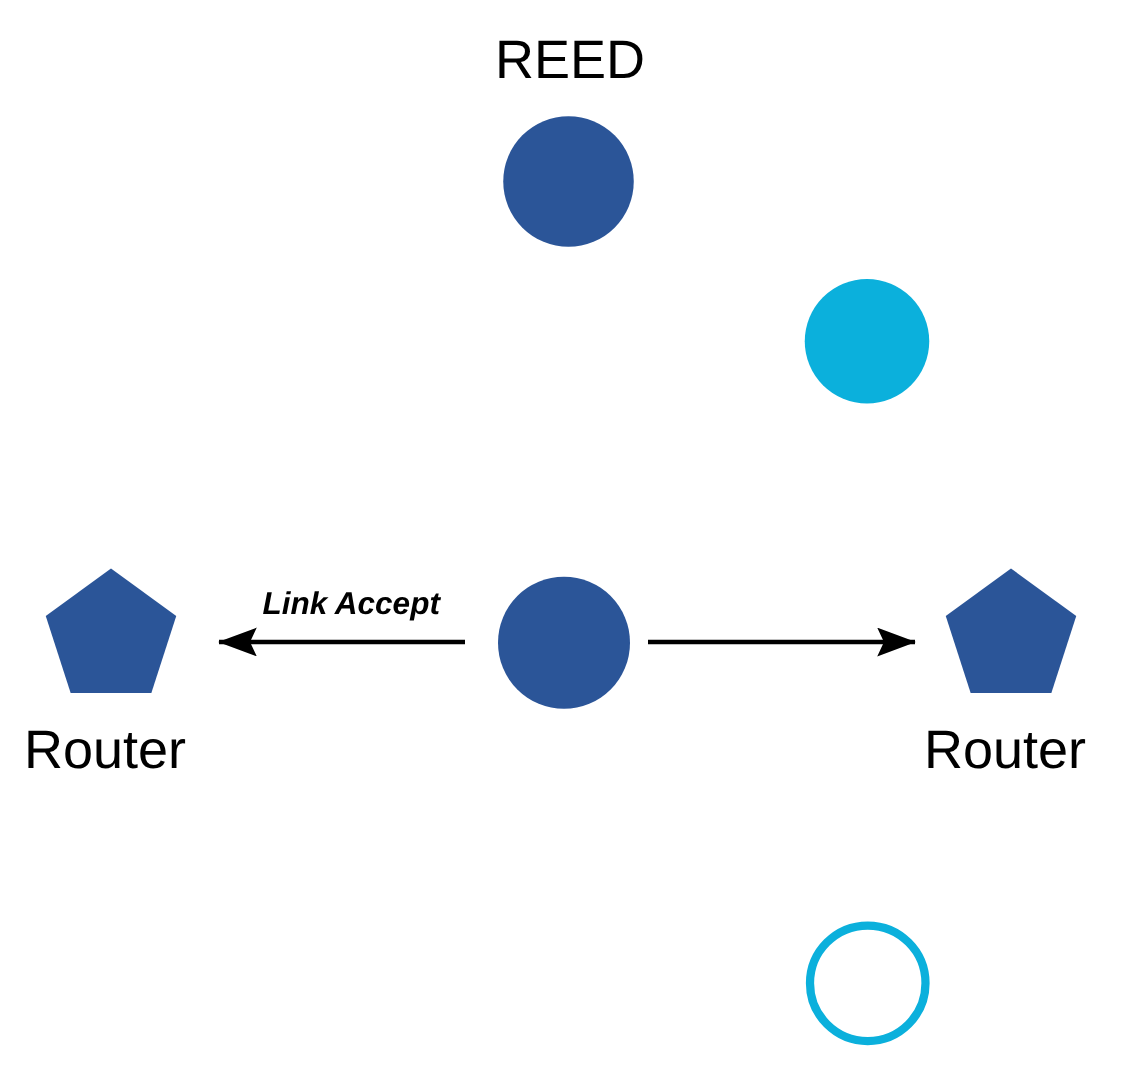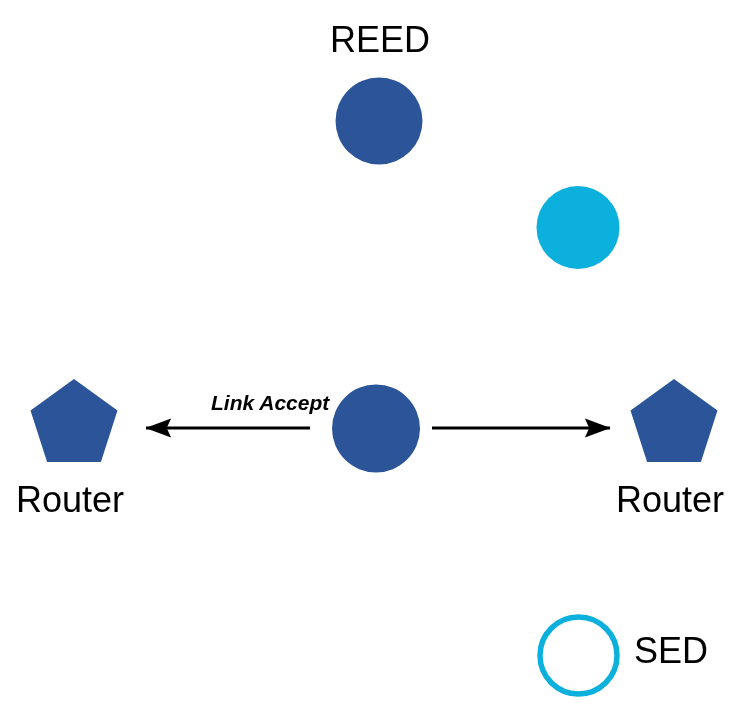--- a/index.html
+++ b/index.html
@@ -36,21 +36,20 @@
   }
   .edge-label {
     position: absolute;
     font-family: "Liberation Sans", sans-serif;
     font-size: 21px;
     font-style: italic;
     font-weight: 600;
     line-height: 1;
     color: #000000;
     white-space: nowrap;
-    margin-left: 36px;
   }
   
   #label-reed     { left: 330px; top: 22px; }
   #label-med      { left: 634px; top: 205px; }
   #label-router-l { left: 16px;  top: 482px; }
   #label-router-r { left: 616px; top: 482px; }
   #label-sed      { left: 634px; top: 633px; }
   #label-link-accept { left: 175px; top: 392px; }
 </style>
 </head>
@@ -83,17 +82,16 @@
     <line x1="432" y1="428" x2="610" y2="428" stroke="#000000" stroke-width="3" marker-end="url(#arrowhead-black)"></line>
   </svg>
 
   <div class="node-label" id="label-reed">REED</div>
 
 
   <div class="node-label" id="label-router-l">Router</div>
 
   <div class="node-label" id="label-router-r">Router</div>
 
-  <div class="node-label" id="label-sed">SED</div>
 
   <div class="edge-label" id="label-link-accept">Link Accept</div>
 
 </div>
 
 </body></html>

